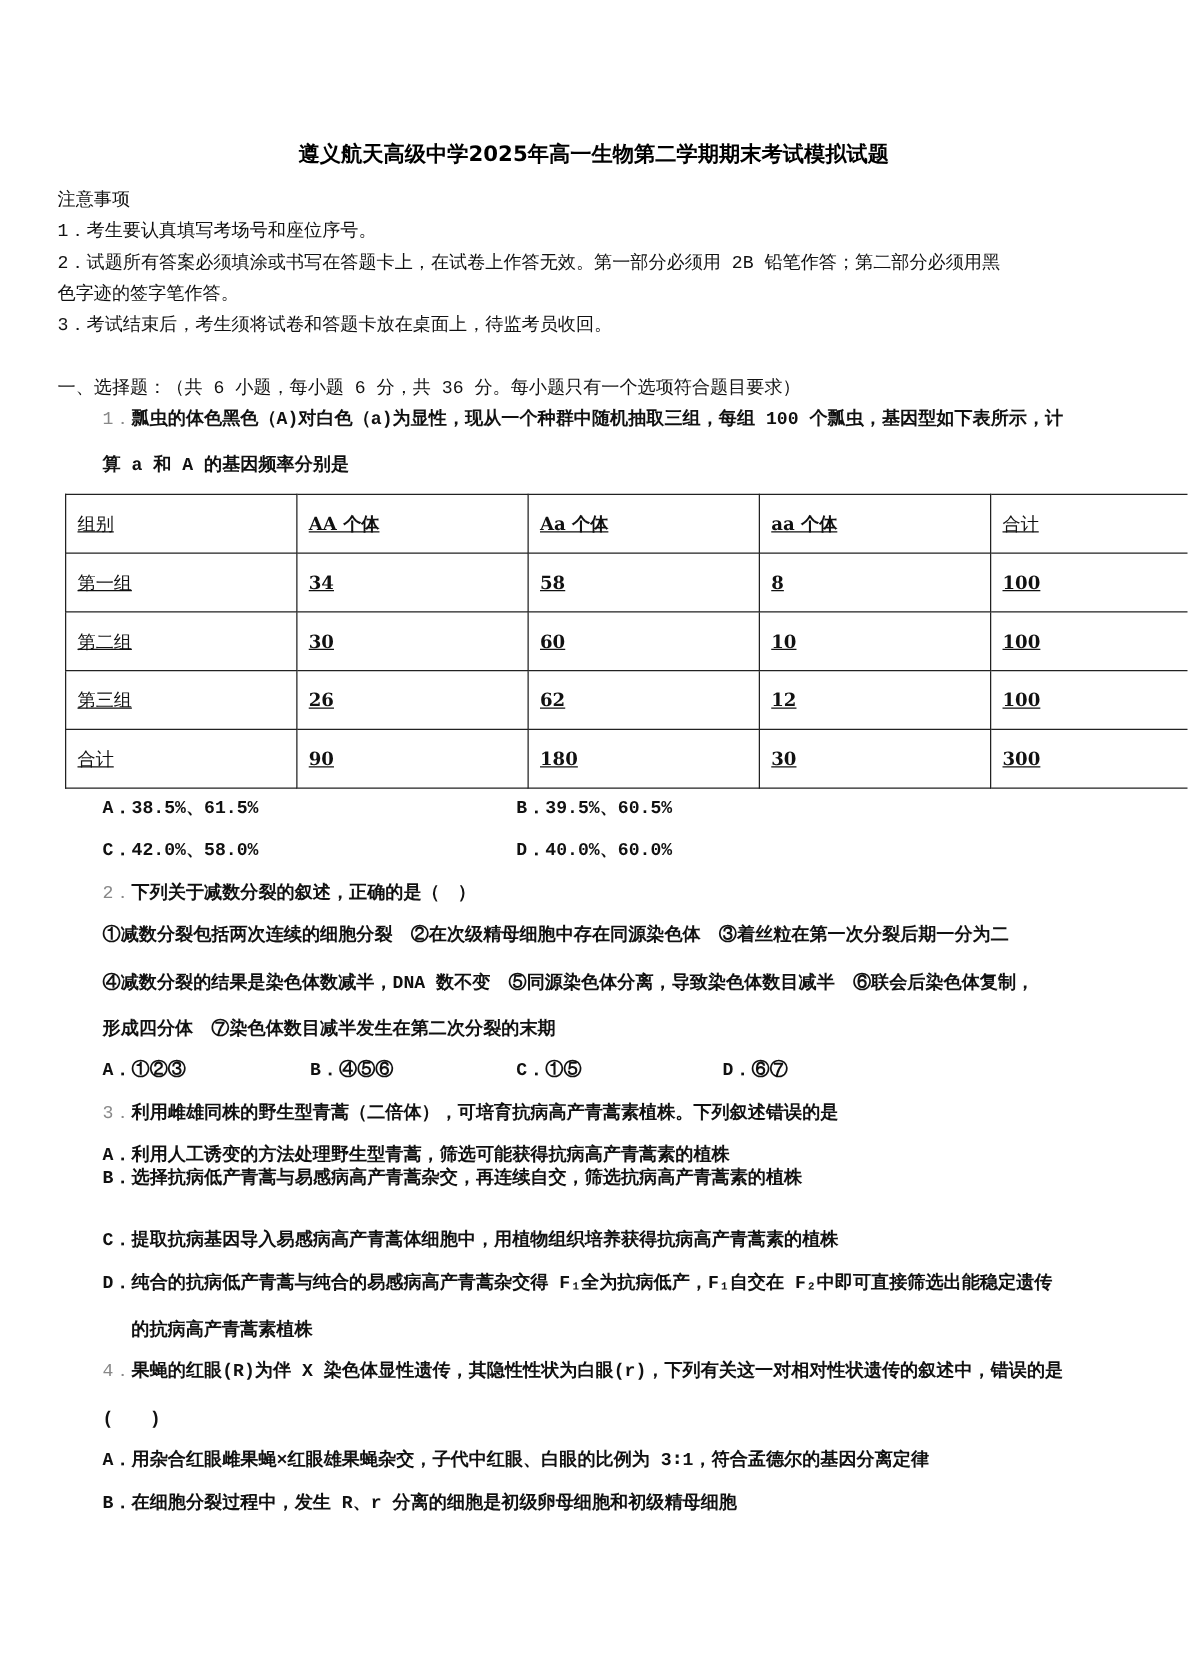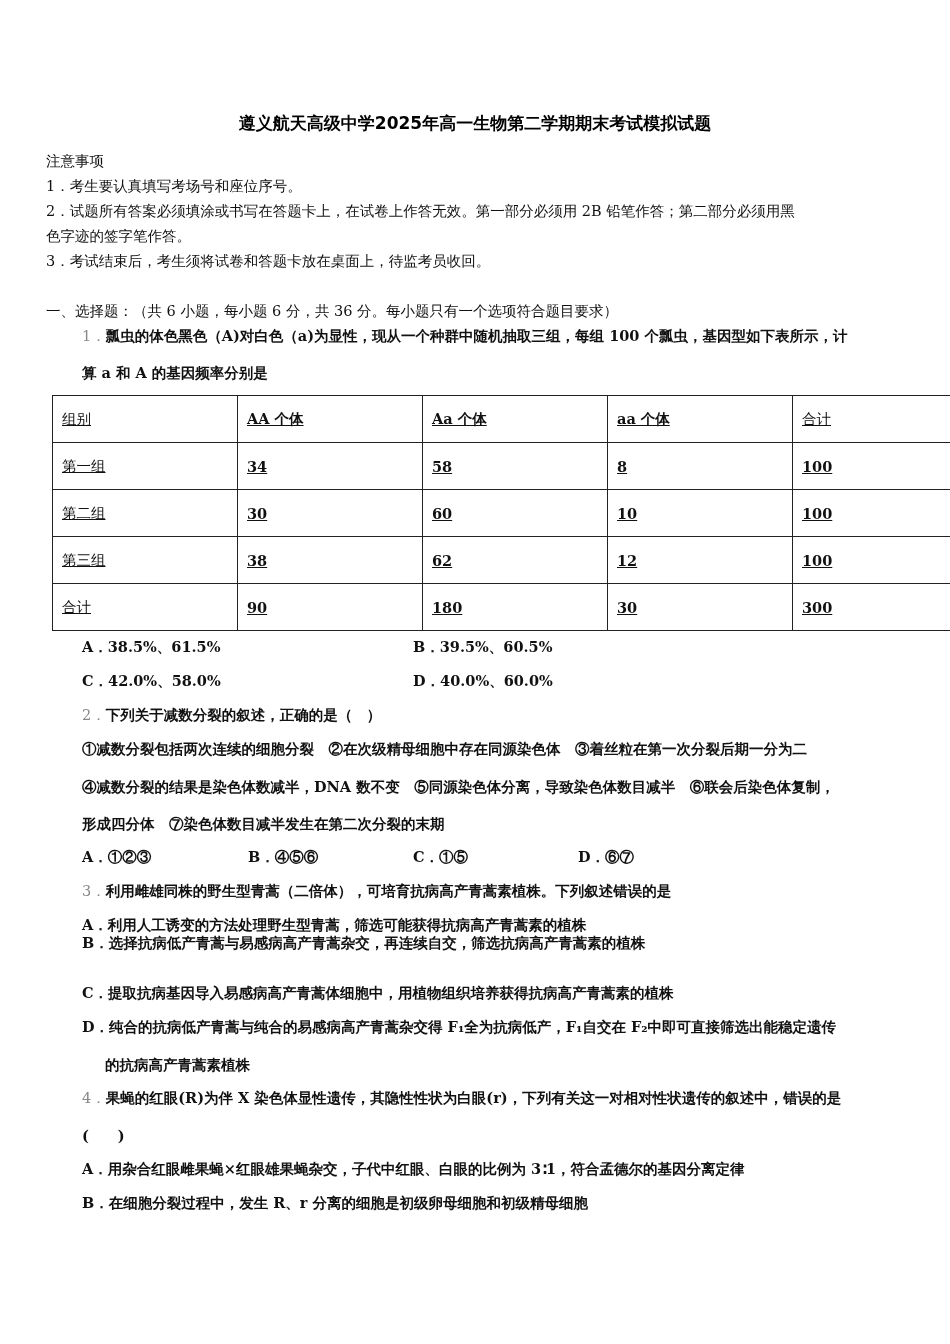--- a/index.html
+++ b/index.html
@@ -9,21 +9,21 @@
     color: #111111;
   }
   .page { position: absolute; left: 0; top: 0; width: 950px; height: 1344px; }
   .title {
     position: absolute; top: 112px; left: 0; width: 950px; text-align: center;
     font-family: "DejaVu Sans", "Liberation Sans", sans-serif;
     font-weight: bold; font-size: 17px; letter-spacing: 0px; color: #000;
   }
   .line {
     position: absolute; left: 46px; white-space: nowrap;
-    font-size: 14.5px; line-height: 20px; color: #111;
+    font-size: 14.5px; line-height: 20px; color: #111; font-family: Liberation Mono, monospace;
   }
   .b { font-weight: bold; margin-left: 36px; }
   .gray { color: #888; font-weight: normal; }
   table.data {
     position: absolute; left: 52px; top: 395px; width: 926px;
     border-collapse: collapse; font-size: 14.5px; text-decoration: underline;
   }
   table.data td {
     border: 1px solid #222; height: 46px; padding: 0 0 0 9px;
     vertical-align: middle; font-weight: bold; width: 20%;
@@ -68,21 +68,21 @@
     </tr>
     <tr>
       <td class="cn">第二组</td>
       <td>30</td>
       <td>60</td>
       <td>10</td>
       <td>100</td>
     </tr>
     <tr>
       <td class="cn">第三组</td>
-      <td>38</td>
+      <td>26</td>
       <td>62</td>
       <td>12</td>
       <td>100</td>
     </tr>
     <tr>
       <td class="cn">合计</td>
       <td>90</td>
       <td>180</td>
       <td>30</td>
       <td>300</td>

